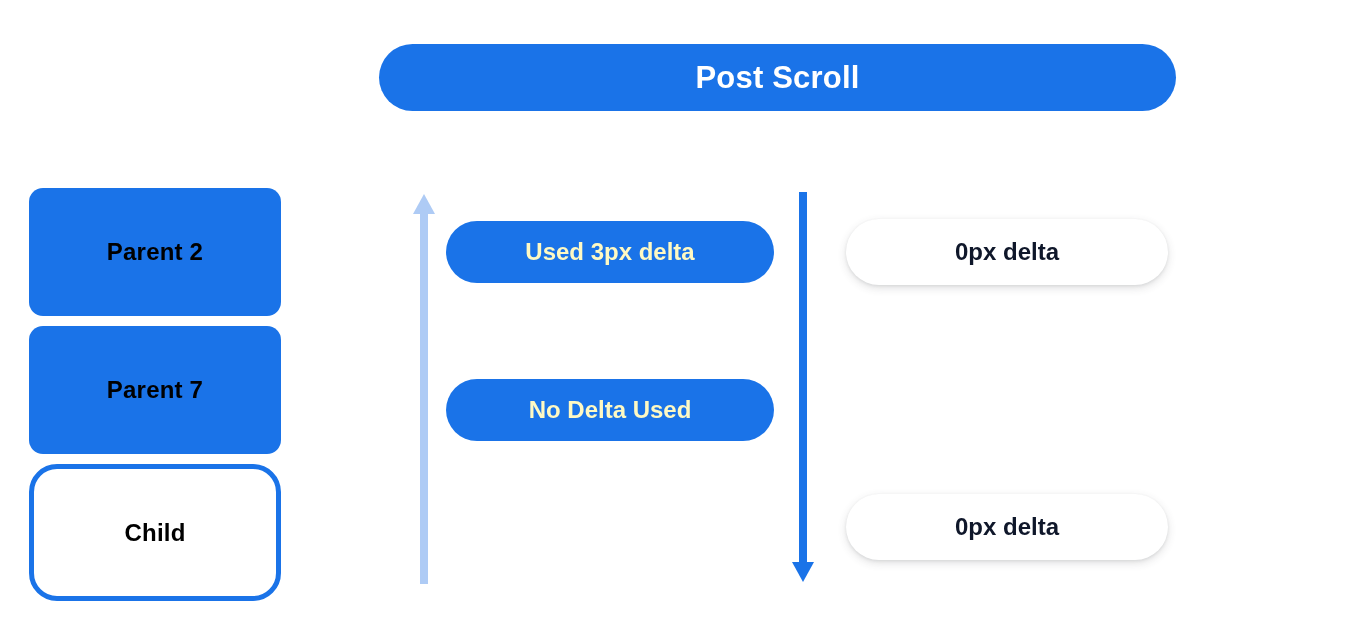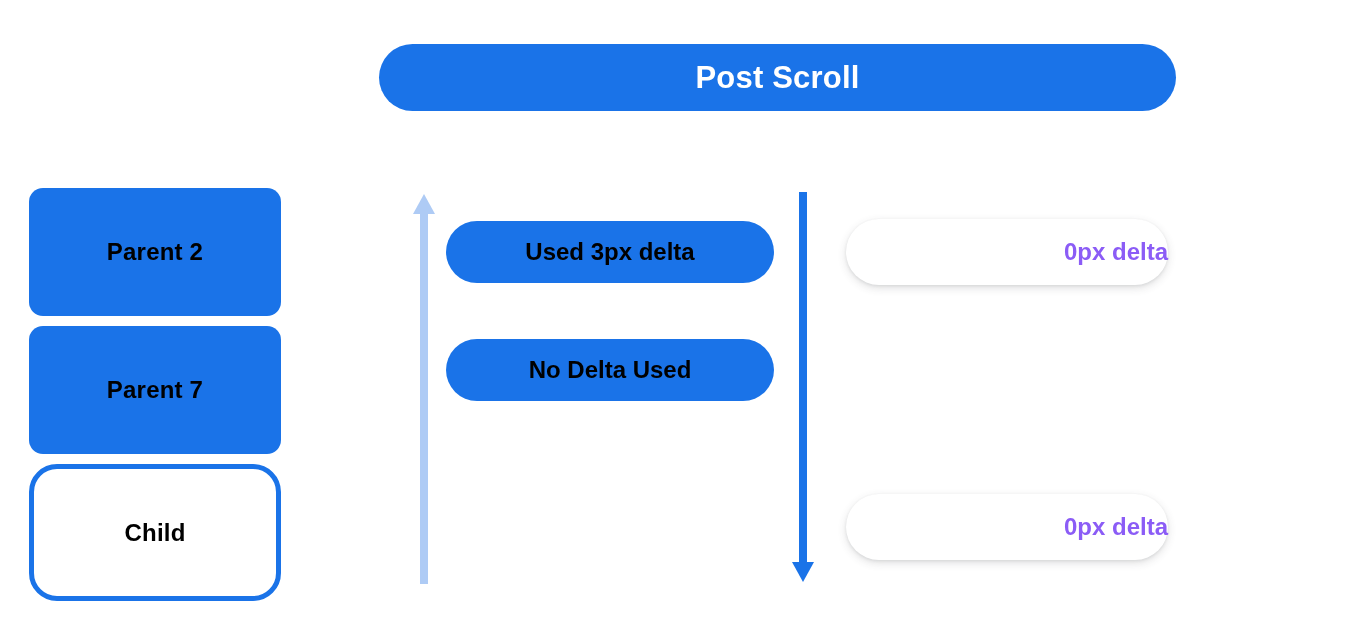--- a/index.html
+++ b/index.html
@@ -98,37 +98,36 @@
     position: absolute;
     display: flex;
     align-items: center;
     justify-content: center;
     box-sizing: border-box;
   }
   .tag-pill.blue {
     background: #1a73e8;
     border-radius: 31px;
     height: 62px;
-    color: #000000;
+    color: #fef9c3;
     font-size: 24px;
     font-weight: bold;
   }
   .tag-pill.white {
     background: #ffffff;
     border-radius: 33px;
     height: 66px;
-    color: #8b5cf6;
+    color: #0f172a;
     font-size: 24px;
     font-weight: bold;
     box-shadow: 0 3px 9px rgba(60, 64, 67, 0.16), 0 1px 3px rgba(60, 64, 67, 0.10);
-    justify-content: flex-end;
   }
 
   .pill-used-delta  { left: 446px; top: 221px; width: 328px; }
-  .pill-no-delta    { left: 446px; top: 339px; width: 328px; }
+  .pill-no-delta    { left: 446px; top: 379px; width: 328px; }
   .pill-delta-top   { left: 846px; top: 219px; width: 322px; }
   .pill-delta-bottom{ left: 846px; top: 494px; width: 322px; }
 </style>
 </head>
 <body>
 
 <div class="canvas">
 
   <div class="header-pill">
     <span class="label">Post Scroll</span>

